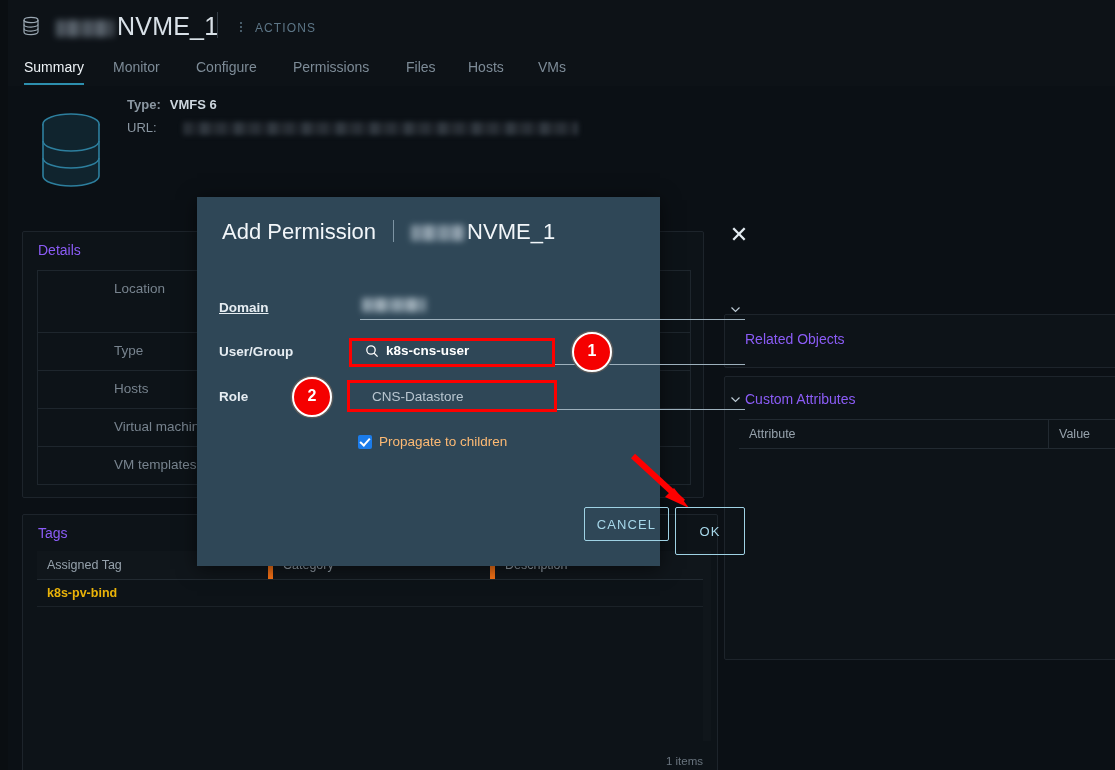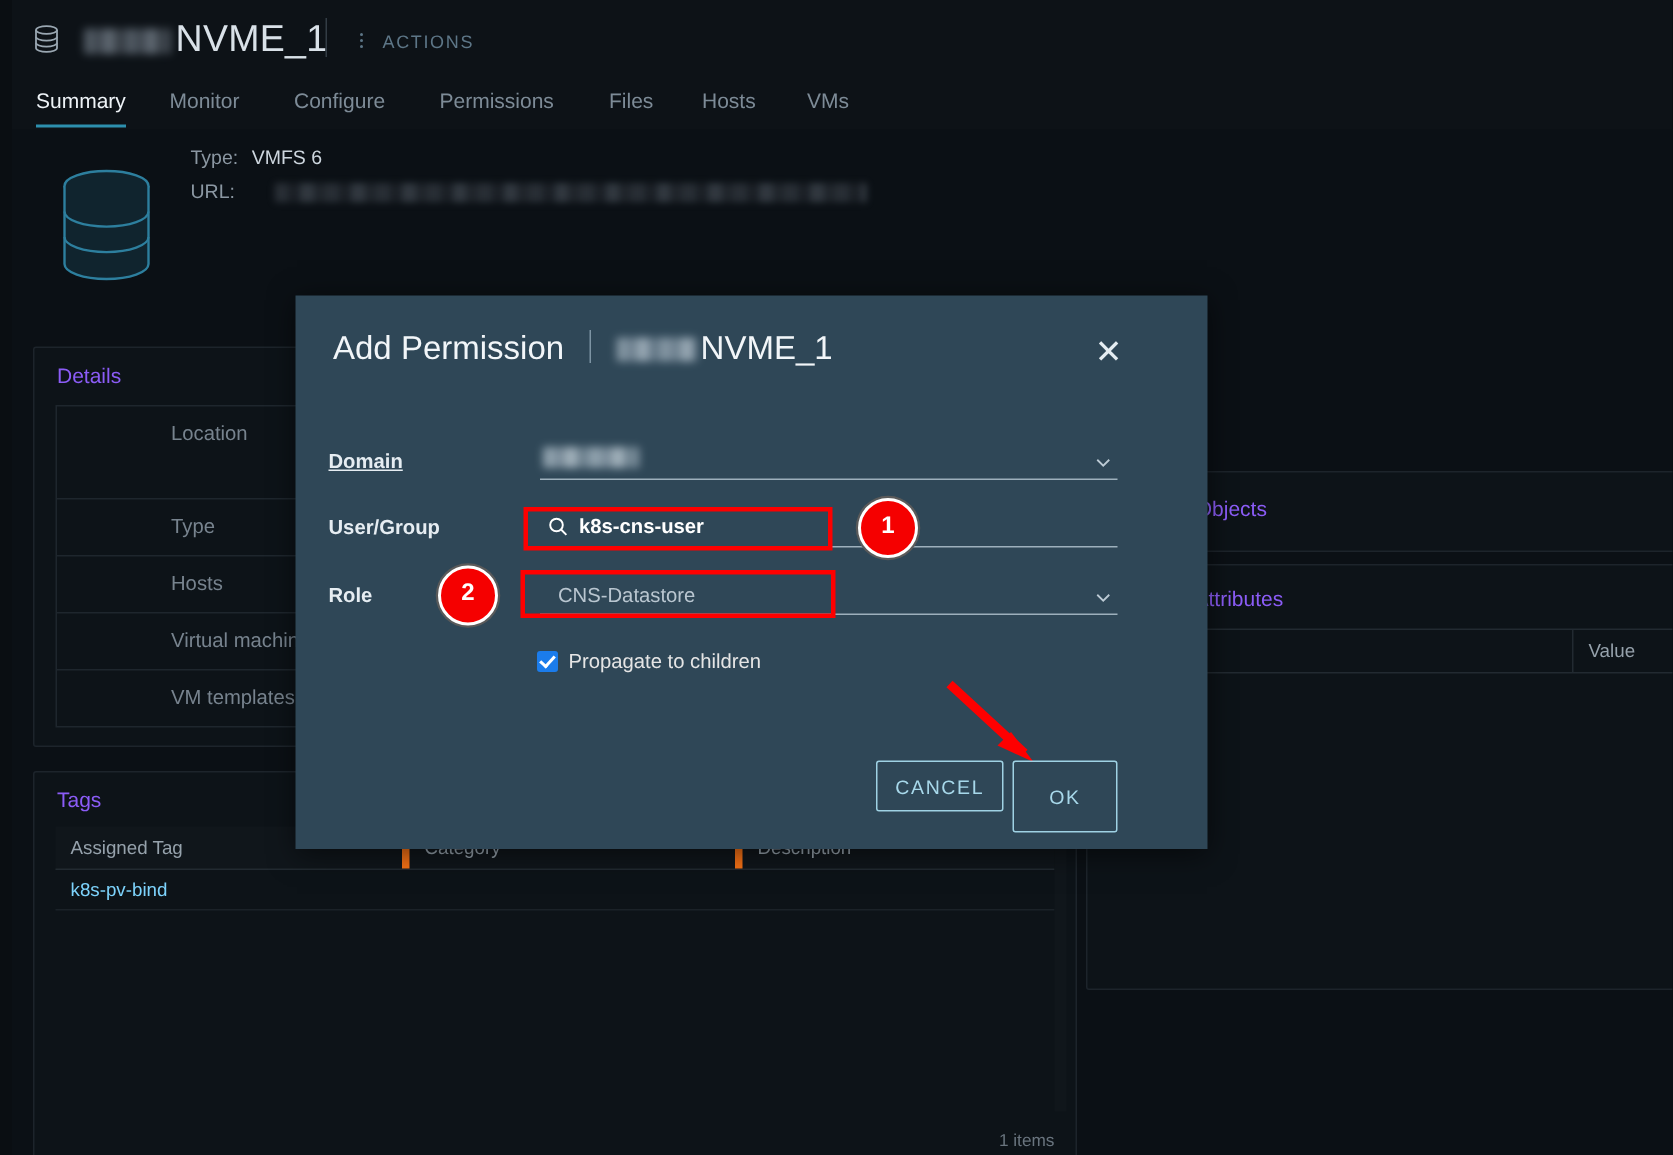--- a/index.html
+++ b/index.html
@@ -86,21 +86,21 @@
   }
   .tab.active { color: #eef3f7; border-bottom: 2px solid #2d8fae; }
 
   
   .content { position: absolute; left: 8px; top: 86px; width: 1107px; height: 684px; background: #0b1015; }
 
   .ds-big-icon { position: absolute; left: 24px; top: 26px; width: 78px; height: 76px; }
 
   .kv { position: absolute; font-size: 13px; white-space: nowrap; }
   .kv .k { color: #8b97a2; }
-  .kv-type { left: 119px; top: 11px; }
+  .kv-type { left: 119px; top: 11px; font-weight: bold; }
   .kv-type .k { margin-right: 9px; }
   .kv-type .v { color: #cdd6de; }
   .kv-url { left: 119px; top: 34px; }
   .kv-url .k { margin-right: 26px; text-align: center; }
   .kv-url .blur { width: 395px; height: 13px; }
 
   .gauge-icon { position: absolute; left: 136px; top: 148px; width: 22px; height: 22px; }
 
   
   .panel {
@@ -130,22 +130,23 @@
   #tags-panel { left: 14px; top: 428px; width: 694px; height: 256px; }
   .tags-table { position: absolute; left: 14px; top: 36px; width: 666px; }
   .tt-head { display: flex; border-bottom: 1px solid #222a31; background: #10161b; }
   .tt-head div {
     font-size: 12.5px; color: #96a2ac; padding: 7px 0 7px 10px;
     border-right: 5px solid #f97316; box-sizing: border-box;
   }
   .tt-head div:last-child { border-right: none; }
   .tt-row { display: flex; border-bottom: 1px solid #1b2228; }
   .tt-row div {
-    font-size: 12.5px; color: #7dd3fc; padding: 6px 0 6px 10px;
+    font-size: 12.5px; color: #eab308; padding: 6px 0 6px 10px;
     box-sizing: border-box;
+    font-weight: bold;
   }
   .c1 { width: 236px; }
   .c2 { width: 222px; }
   .c3 { width: 208px; }
   .tt-footer {
     position: absolute; right: 14px; bottom: 4px;
     font-size: 11.5px; color: #69747e;
   }
   .tags-scroll {
     position: absolute; left: 680px; top: 36px; width: 8px; height: 190px;
@@ -160,21 +161,21 @@
   .ca-head { display: flex; border-bottom: 1px solid #222a31; border-top: 1px solid #222a31; }
   .ca-head div {
     font-size: 12.5px; color: #96a2ac; padding: 7px 0 7px 10px;
     box-sizing: border-box;
   }
   .ca-c1 { width: 310px; border-right: 1px solid #222a31; }
   .ca-c2 { width: 75px; }
 
   
   .modal {
-    position: absolute; left: 197px; top: 197px; width: 608px; height: 369px;
+    position: absolute; left: 197px; top: 197px; width: 463px; height: 369px;
     background: #2f4757;
     box-shadow: 0 3px 18px rgba(0,0,0,.55);
   }
   .modal-title {
     position: absolute; left: 25px; top: 22px;
     font-size: 22px; color: #f2f6f9; font-weight: 300; white-space: nowrap;
   }
   .modal-title .sep {
     display: inline-block; width: 1px; height: 22px; background: #7d94a3;
     margin: 0 17px -3px 17px;
@@ -244,21 +245,21 @@
   .chk-wrap { position: absolute; left: 358px; top: 432px; white-space: nowrap; }
   .chk-box {
     display: inline-block; width: 14px; height: 14px; background: #1b7ceb;
     border-radius: 2px; vertical-align: -3px; position: relative;
   }
   .chk-box:after {
     content: ""; position: absolute; left: 4px; top: 1px;
     width: 4px; height: 8px; border: solid #ffffff;
     border-width: 0 2px 2px 0; transform: rotate(42deg);
   }
-  .chk-label { font-size: 13.5px; color: #e5e5e5; margin-left: 7px; }
+  .chk-label { font-size: 13.5px; color: #fdba74; margin-left: 7px; }
 
   .mbtn {
     position: absolute; border: 1px solid #9fd2e4; background: transparent;
     color: #a7d8ea; font-size: 13px; letter-spacing: 1.1px;
     text-transform: uppercase; border-radius: 2px; cursor: pointer;
     font-family: "Liberation Sans", sans-serif;
   }
   #cancel-btn { left: 584px; top: 507px; width: 85px; height: 34px; }
   #ok-btn { left: 675px; top: 507px; width: 70px; height: 48px; }
 

